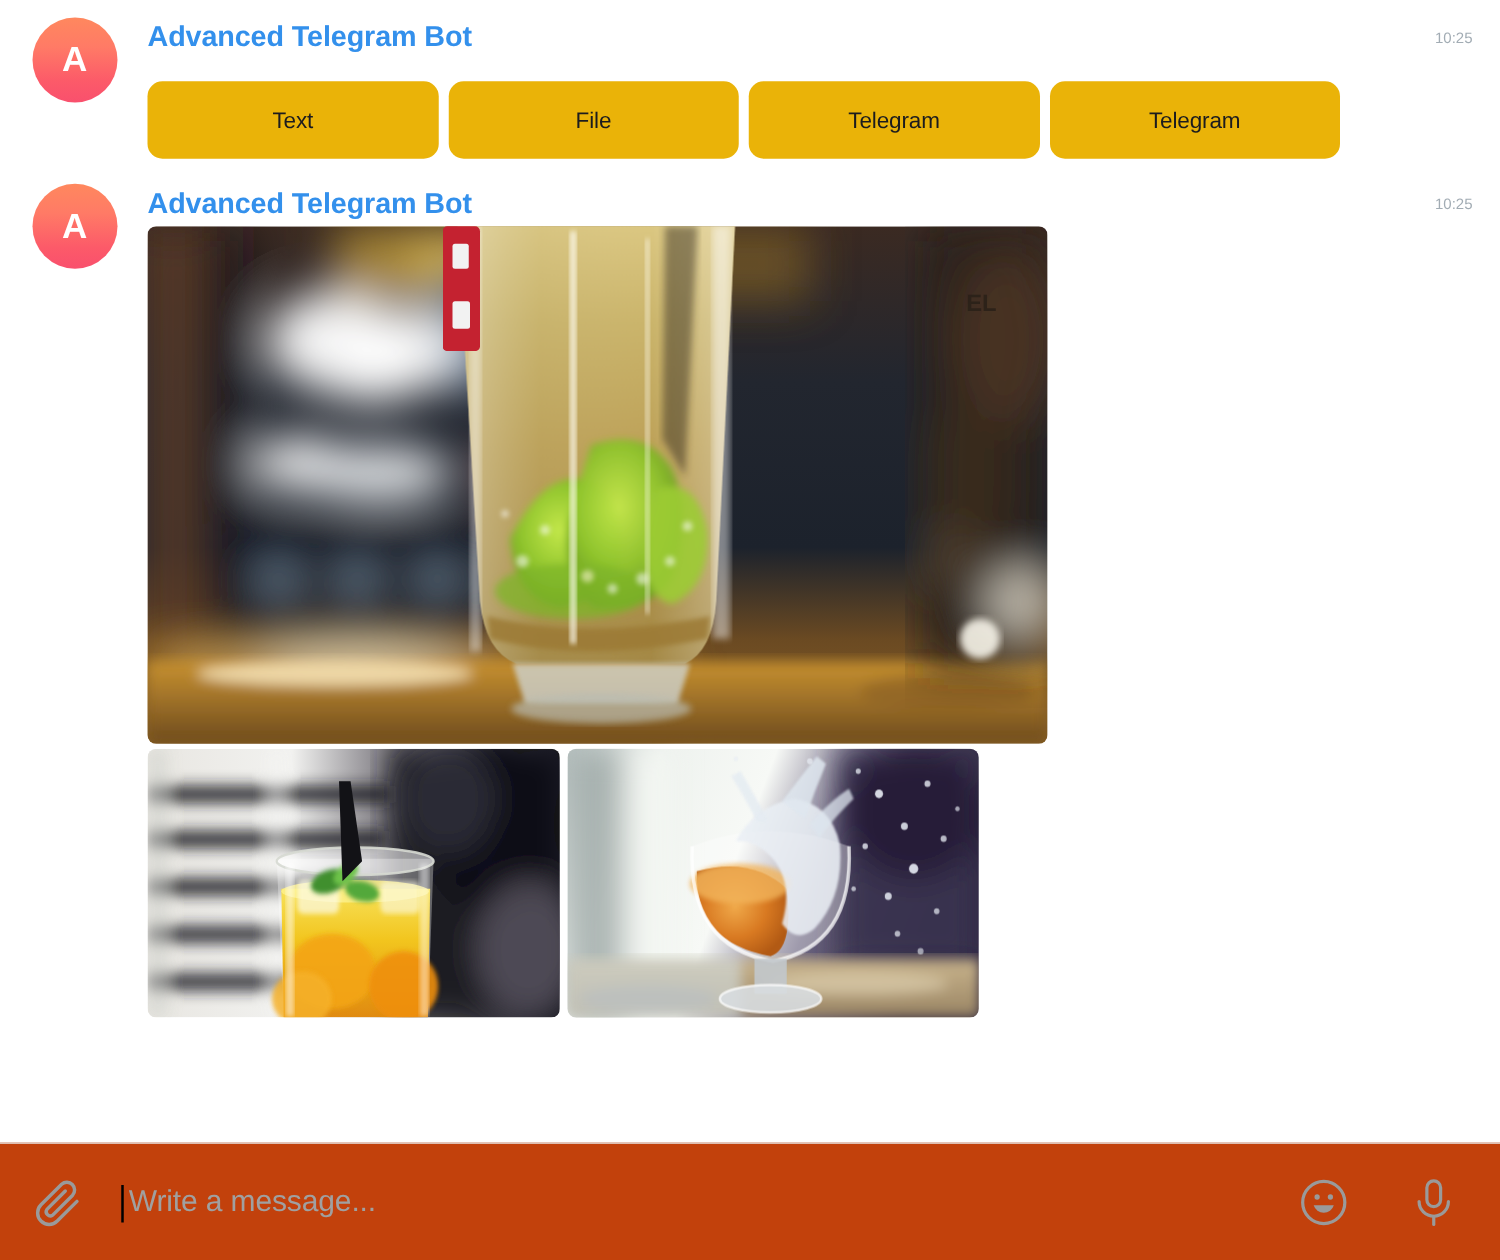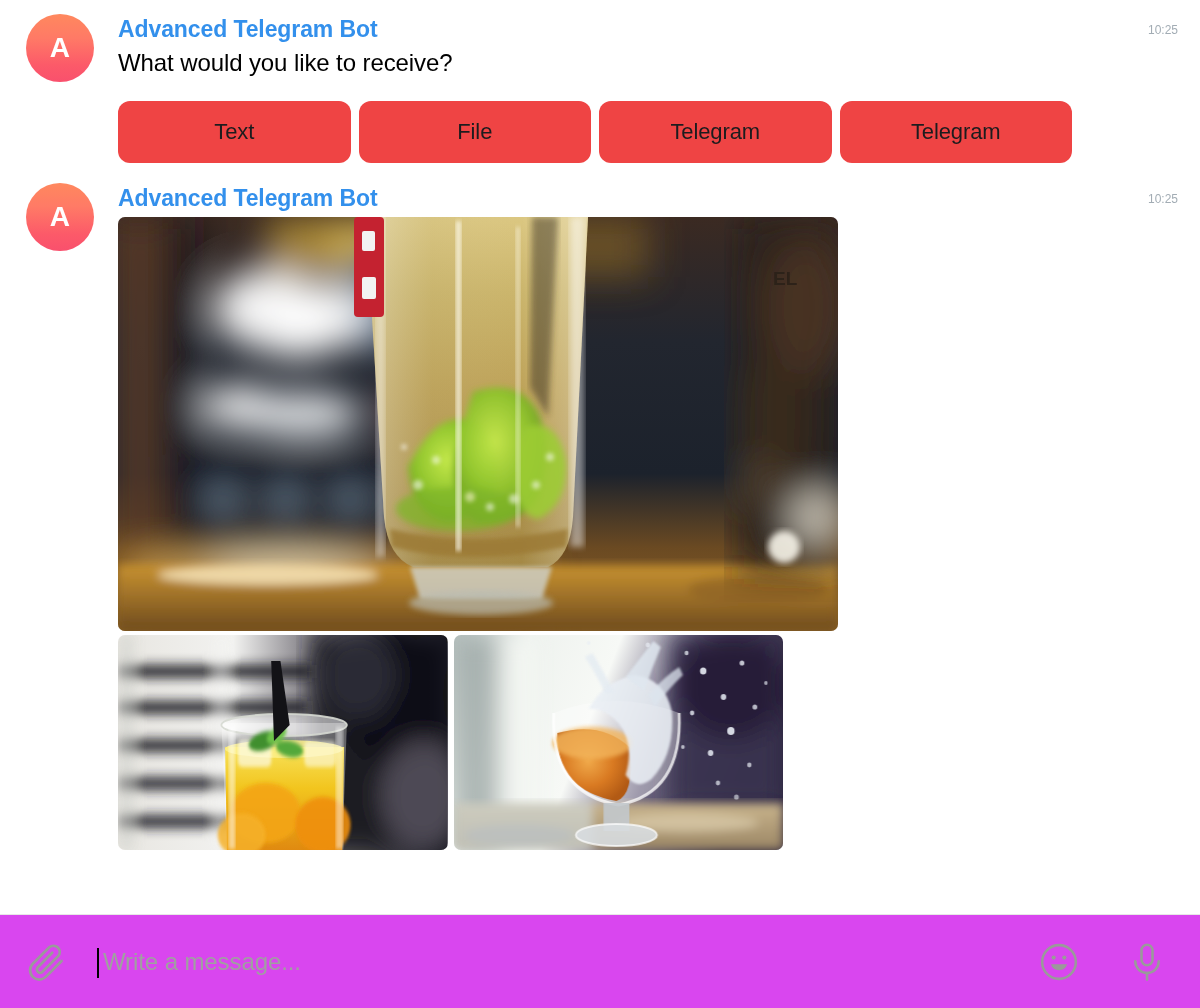--- a/index.html
+++ b/index.html
@@ -95,25 +95,25 @@
   .keyboard-row {
     display: flex;
     gap: 8px;
     margin-top: 21px;
     width: 954px;
   }
 
   .kb-button {
     flex: 1 1 0;
     height: 62px;
-    background: #ef4444;
+    background: #eab308;
     border: none;
     border-radius: 12px;
     color: #1c1c1e;
-    font-size: 22px;
+    font-size: 18px;
     font-family: "Liberation Sans", sans-serif;
     display: flex;
     align-items: center;
     justify-content: center;
     cursor: pointer;
     letter-spacing: -0.1px;
   }
 
   
   .album {
@@ -148,21 +148,21 @@
   }
 
   .photo-svg { display: block; width: 100%; height: 100%; }
 
   
   .composer {
     position: relative;
     width: 1200px;
     height: 94px;
     border-top: 1px solid #e7e7e7;
-    background: #d946ef;
+    background: #c2410c;
     display: flex;
     align-items: center;
     padding: 0 26px 0 22px;
   }
 
   .attach-btn {
     flex: 0 0 auto;
     width: 48px;
     height: 48px;
     display: flex;
@@ -230,21 +230,20 @@
 
     <div class="message msg-1">
       <div class="avatar">
         <span>A</span>
       </div>
       <div class="msg-body">
         <div class="msg-head">
           <span class="sender-name">Advanced Telegram Bot</span>
           <span class="timestamp">10:25</span>
         </div>
-        <div class="msg-text">What would you like to receive?</div>
 
         <div class="keyboard-row">
           <button class="kb-button">Text</button>
           <button class="kb-button">File</button>
           <button class="kb-button">Telegram</button>
           <button class="kb-button">Telegram</button>
         </div>
       </div>
     </div>
 

